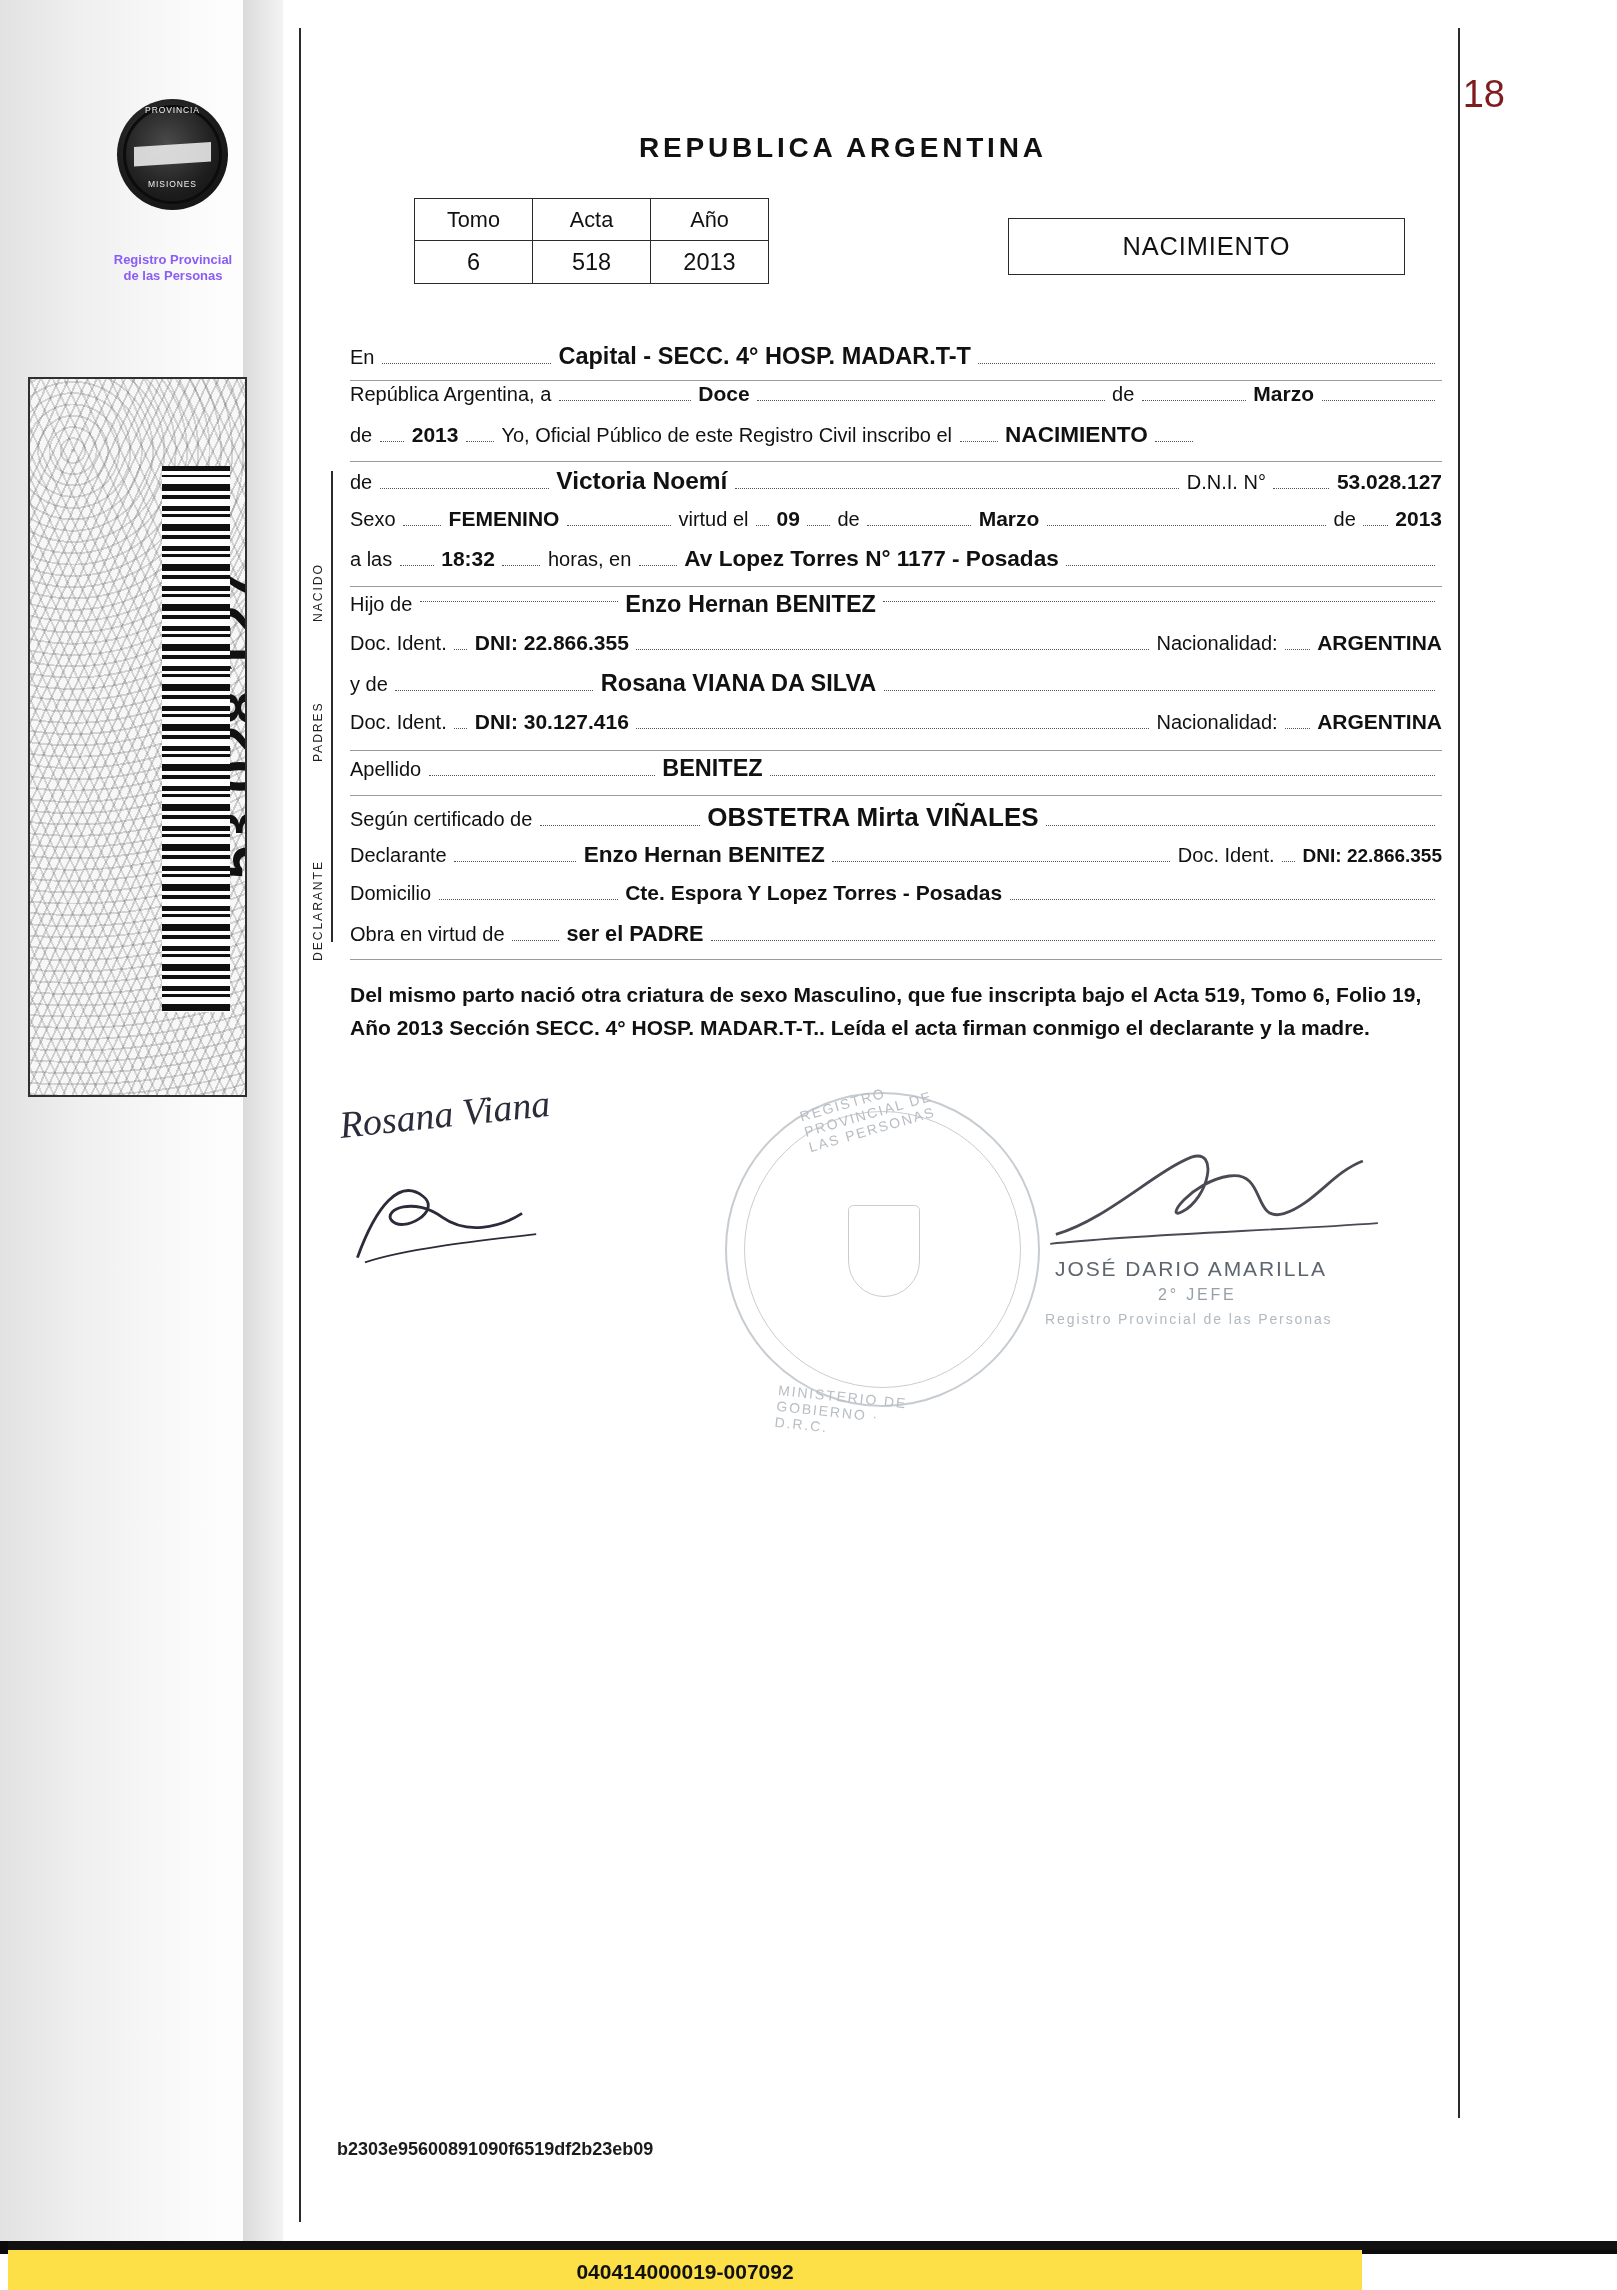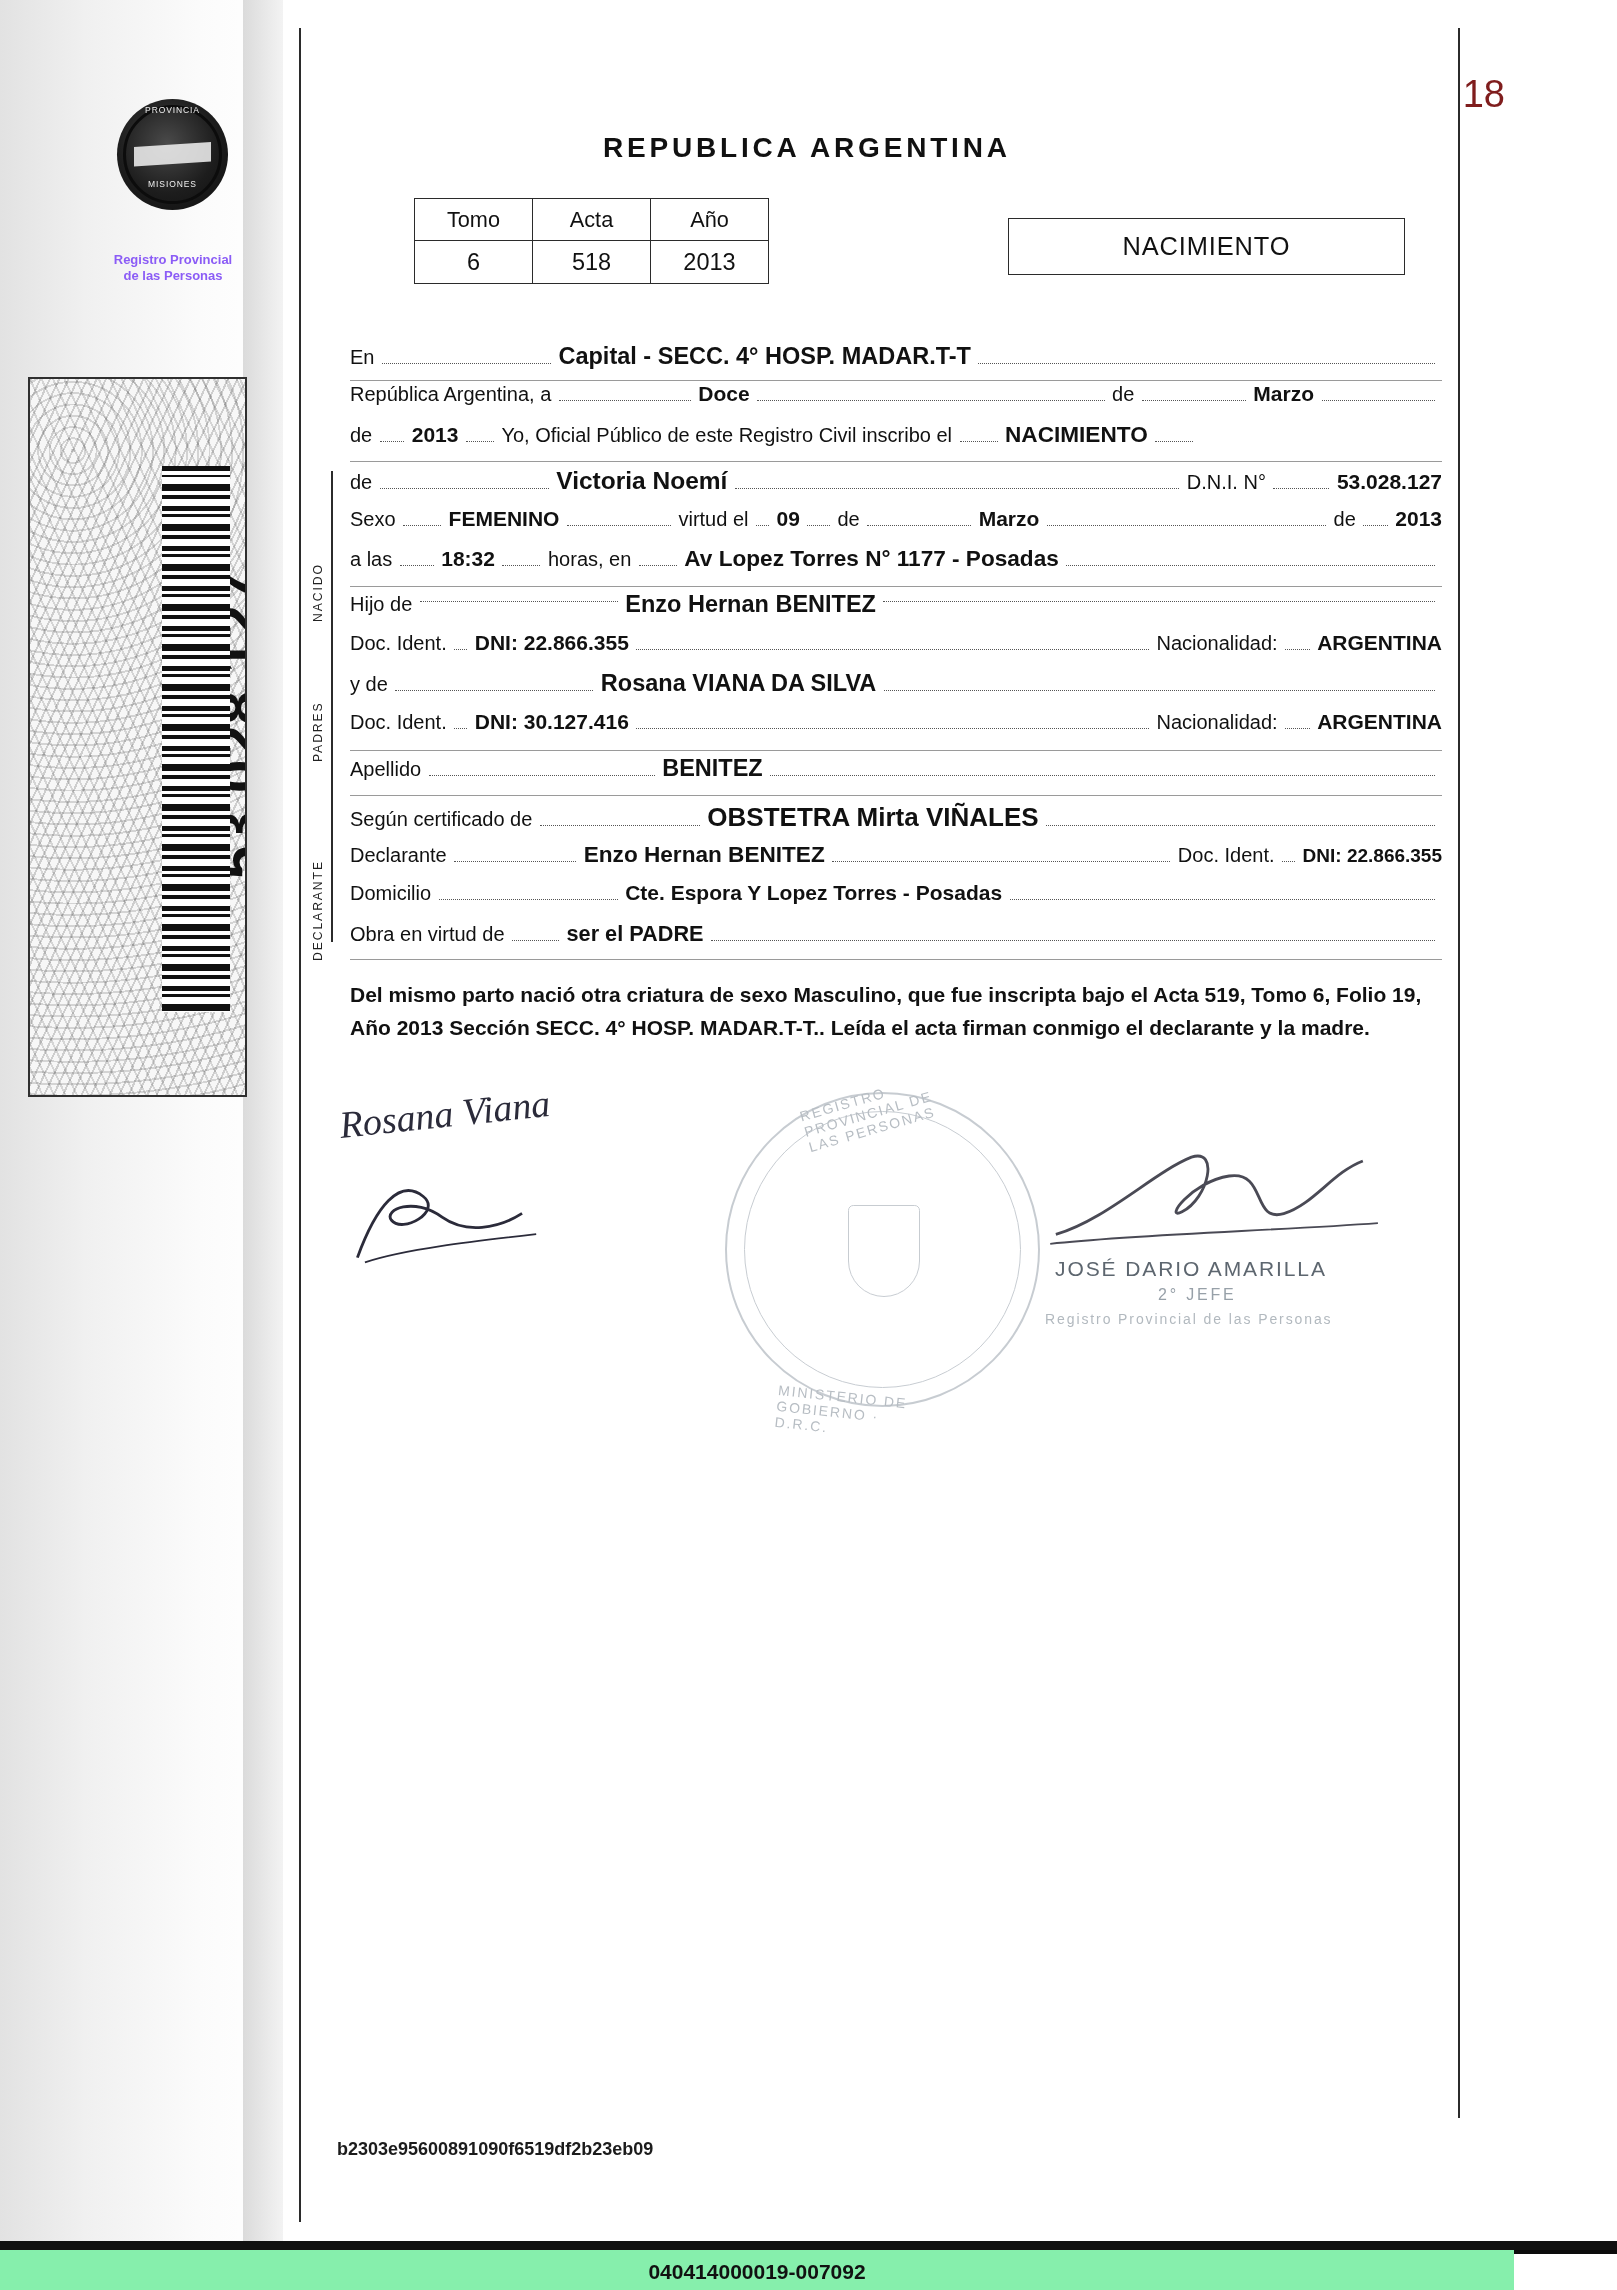--- a/index.html
+++ b/index.html
@@ -42,21 +42,21 @@
       repeating-radial-gradient(circle at 20% 10%,rgba(50,50,50,.18) 0 1.9px,transparent 1.9px 11.3px);}
   .bc-num{position:absolute;left:-83px;top:311px;transform:rotate(-90deg);
     font-size:60px;font-weight:bold;letter-spacing:0.9px;color:#111;width:584px;text-align:center;}
   .bc-bars{position:absolute;left:132px;top:87px;width:68px;height:546px;
     background:repeating-linear-gradient(180deg,
       #101010 0 4.7px,#fff 4.7px 8.5px,#101010 8.5px 11.3px,#fff 11.3px 18px,
       #101010 18px 25.4px,#fff 25.4px 29px,#101010 29px 33px,#fff 33px 40px);}
 
   
   .pagenum{position:absolute;right:113px;top:73px;font-size:38px;color:#7f1d1d;}
-  .title{position:absolute;left:603px;top:132px;font-size:28px;font-weight:bold;letter-spacing:3.8px;}
+  .title{position:absolute;left:639px;top:132px;font-size:28px;font-weight:bold;letter-spacing:3.8px;}
 
   
   .tbl{position:absolute;left:414px;top:198px;border:1.9px solid #2b2b2b;border-collapse:collapse;}
   .tbl td{border:1.9px solid #2b2b2b;text-align:center;font-size:21.7px;padding:7.5px 0;}
   .tbl td.h{width:117px;}
   .tbl tr.v td{font-size:23.5px;}
 
   .nacbox{position:absolute;left:1008px;top:218px;width:395px;height:55px;border:1.9px solid #2b2b2b;
     display:flex;align-items:center;justify-content:center;font-size:25.4px;letter-spacing:0.9px;}
 
@@ -84,21 +84,21 @@
   .stamp .shield{position:absolute;left:50%;top:50%;width:70px;height:90px;margin:-45px 0 0 -35px;
     border:1.9px solid #9aa3ad;border-radius:5.6px 5.6px 38px 38px;}
   .stamp-text{position:absolute;left:0;top:0;width:100%;height:100%;}
   .stamp-text span{position:absolute;left:50%;top:50%;font-size:14px;color:#7d8893;
     letter-spacing:1.9px;transform-origin:0 0;}
   .signame{position:absolute;left:1055px;top:1257px;font-size:21px;letter-spacing:1.9px;color:#5d666f;}
   .sigrole{position:absolute;left:1158px;top:1286px;font-size:16px;letter-spacing:2.8px;color:#97a0a8;}
   .sigrole2{position:absolute;left:1045px;top:1311px;font-size:14px;letter-spacing:1.9px;color:#b2b9bf;}
 
   .hashline{position:absolute;left:337px;top:2139px;font-size:18px;font-weight:bold;color:#1b1b1b;}
-  .footerbar{position:absolute;left:0;bottom:0;width:1514px;height:49px;background:#86efac;}
+  .footerbar{position:absolute;left:8px;bottom:0;width:1354px;height:49px;background:#fde047;}
   .footerbar .bar{position:absolute;left:0;top:0;width:1618px;height:9.4px;background:#111;}
   .footertxt{position:absolute;left:0;bottom:5.6px;width:100%;text-align:center;font-size:21px;
     font-weight:bold;color:#111;}
   .blackstrip{position:absolute;left:0;top:2241px;width:1618px;height:13px;background:#0b0b0b;}
 </style>
 </head>
 <body>
 
 <div id="page">
 

